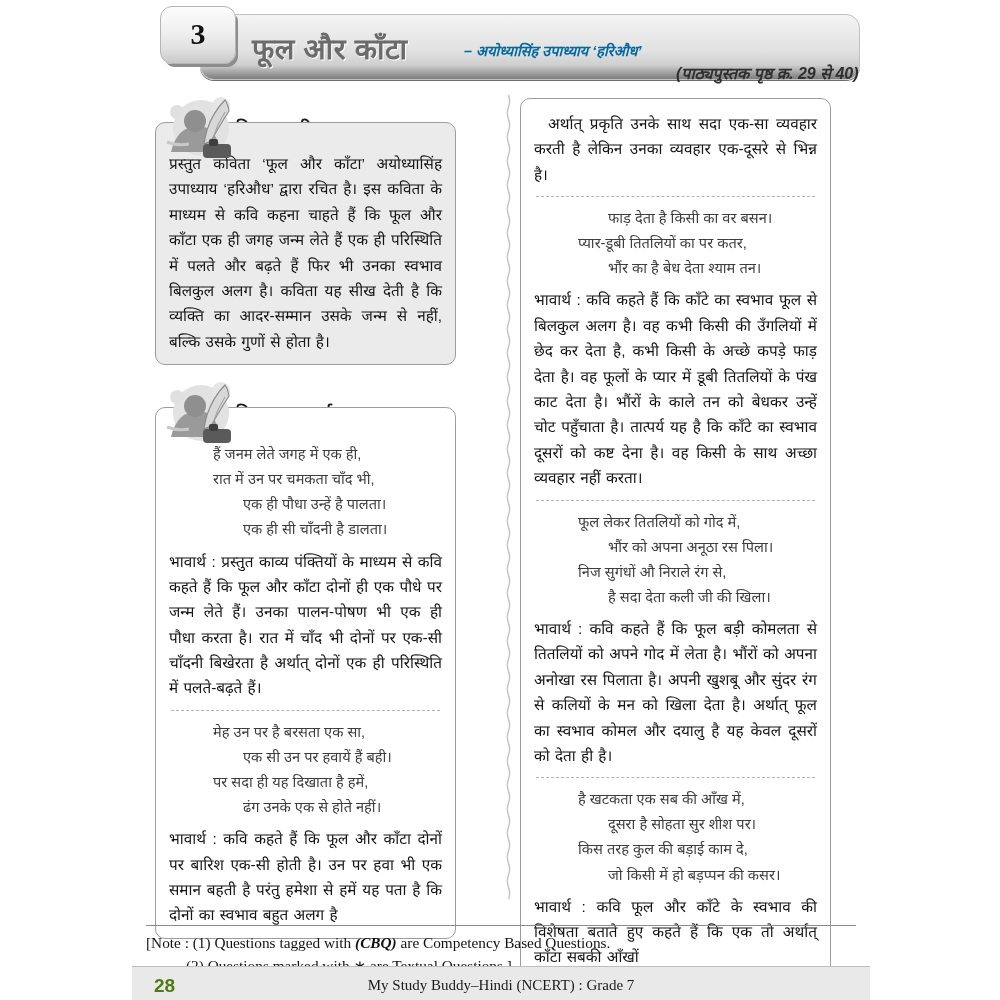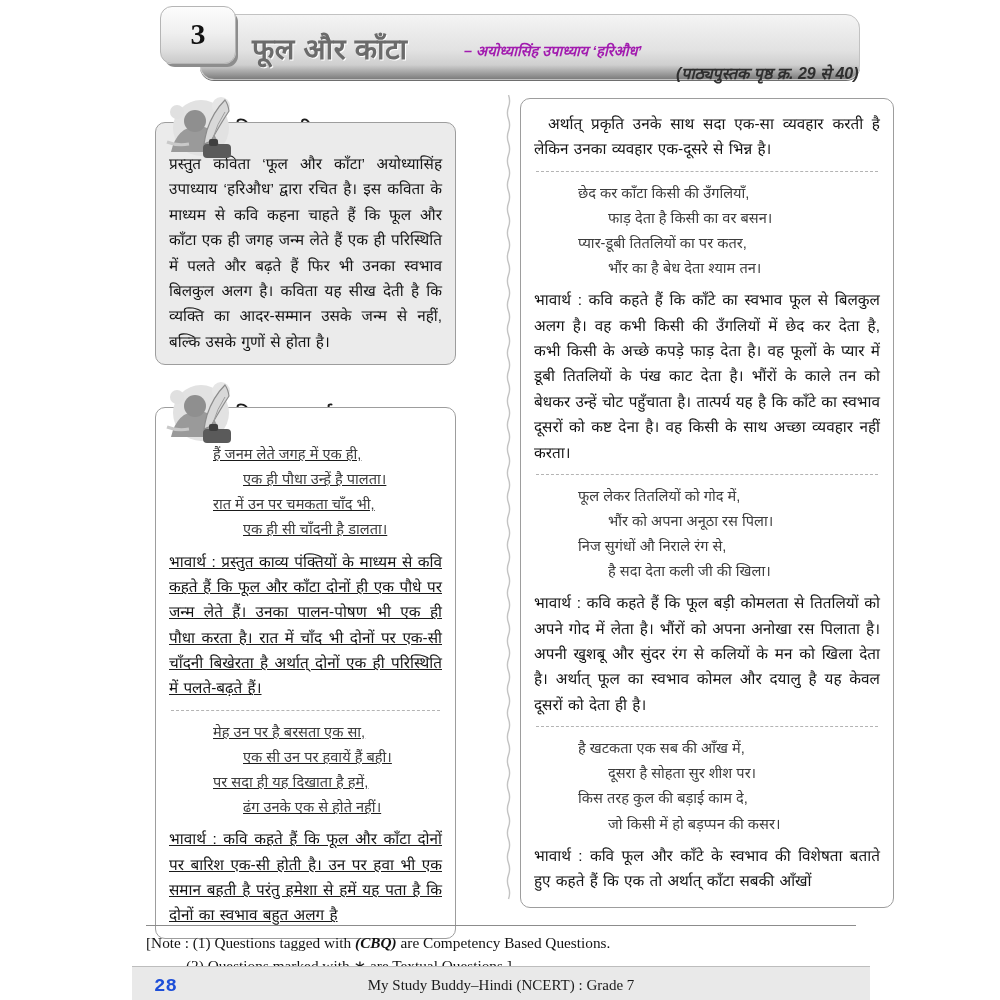--- a/index.html
+++ b/index.html
@@ -82,21 +82,21 @@
     white-space: nowrap;
   }
   .banner-author {
     position: absolute;
     left: 304px;
     top: 34px;
     font-family: "Liberation Sans", sans-serif;
     font-size: 14.5px;
     font-weight: 700;
     font-style: italic;
-    color: #a21caf;
+    color: #0369a1;
     white-space: nowrap;
   }
   .banner-pageref {
     position: absolute;
     left: 516px;
     top: 56px;
     font-family: "Liberation Sans", sans-serif;
     font-size: 16px;
     font-weight: 700;
     font-style: italic;
@@ -108,21 +108,21 @@
   .col-left {
     position: absolute;
     left: 155px;
     top: 98px;
     width: 301px;
   }
   .col-right {
     position: absolute;
     left: 520px;
     top: 98px;
-    width: 374px;
+    width: 311px;
   }
   .col-divider {
     position: absolute;
     left: 506px;
     top: 95px;
     width: 5px;
     height: 825px;
   }
   .col-divider svg { display: block; }
 
@@ -248,24 +248,24 @@
     top: 966px;
     width: 738px;
     height: 34px;
     background: #e9e9e9;
     border-top: 1px solid #bdbdbd;
   }
   .footer-pageno {
     position: absolute;
     left: 22px;
     top: 8px;
-    font-family: Liberation Mono, monospace;
+    font-family: Liberation Sans, sans-serif;
     font-size: 19px;
     font-weight: 700;
-    color: #1d4ed8;
+    color: #4d7c0f;
   }
   .footer-title {
     position: absolute;
     left: 0;
     top: 10px;
     width: 738px;
     text-align: center;
     font-family: "Liberation Serif", serif;
     font-size: 15px;
     color: #1a1a1a;
@@ -312,21 +312,21 @@
           <rect x="48" y="50" width="28" height="14" rx="4" fill="#5a5a5a"></rect>
           <rect x="54" y="45" width="9" height="7" rx="2" fill="#3f3f3f"></rect>
           <path d="M12 48 q10 4 22 2" fill="none" stroke="#c9c9c9" stroke-width="3"></path>
         </svg>
       </div>
       <div class="box shaded">
         <p class="para">प्रस्तुत कविता ‘फूल और काँटा’ अयोध्यासिंह उपाध्याय ‘हरिऔध’ द्वारा रचित है। इस कविता के माध्यम से कवि कहना चाहते हैं कि फूल और काँटा एक ही जगह जन्म लेते हैं एक ही परिस्थिति में पलते और बढ़ते हैं फिर भी उनका स्वभाव बिलकुल अलग है। कविता यह सीख देती है कि व्यक्ति का आदर-सम्मान उसके जन्म से नहीं, बल्कि उसके गुणों से होता है।</p>
       </div>
     </div>
 
-    <div class="section" style="margin-top:18px;text-decoration:underline;">
+    <div class="section" style="margin-top:18px;">
       <div class="sec-head">
         <span class="sec-head-title">कविता का भावार्थ</span>
         <span class="sec-head-rule"></span>
         <span class="sec-underline"></span>
       </div>
       <div class="sec-icon">
         <svg width="92" height="74" viewBox="0 0 92 74" xmlns="http://www.w3.org/2000/svg">
           <circle cx="46" cy="34" r="28" fill="#e2e2e2"></circle>
           <circle cx="22" cy="18" r="7" fill="#e0e0e0"></circle>
           <circle cx="66" cy="12" r="9" fill="#e6e6e6"></circle>
@@ -336,22 +336,22 @@
           <path d="M58 44 q4-14 12-26" fill="none" stroke="#9e9e9e" stroke-width="1"></path>
           <rect x="48" y="50" width="28" height="14" rx="4" fill="#5a5a5a"></rect>
           <rect x="54" y="45" width="9" height="7" rx="2" fill="#3f3f3f"></rect>
           <path d="M12 48 q10 4 22 2" fill="none" stroke="#c9c9c9" stroke-width="3"></path>
         </svg>
       </div>
       <div class="box plain" style="min-height:520px;">
 
         <div class="verse">
           <span class="vline in0">हैं जनम लेते जगह में एक ही,</span>
+          <span class="vline in0">रात में उन पर चमकता चाँद भी,</span>
           <span class="vline in1">एक ही पौधा उन्हें है पालता।</span>
-          <span class="vline in0">रात में उन पर चमकता चाँद भी,</span>
           <span class="vline in1">एक ही सी चाँदनी है डालता।</span>
         </div>
 
         <p class="para">भावार्थ : प्रस्तुत काव्य पंक्तियों के माध्यम से कवि कहते हैं कि फूल और काँटा दोनों ही एक पौधे पर जन्म लेते हैं। उनका पालन-पोषण भी एक ही पौधा करता है। रात में चाँद भी दोनों पर एक-सी चाँदनी बिखेरता है अर्थात् दोनों एक ही परिस्थिति में पलते-बढ़ते हैं।</p>
 
         <hr class="dash-sep">
 
         <div class="verse">
           <span class="vline in0">मेह उन पर है बरसता एक सा,</span>
           <span class="vline in1">एक सी उन पर हवायें हैं बही।</span>
@@ -365,21 +365,20 @@
   </div>
 
   <div class="col-right">
     <div class="box plain free" style="min-height:810px;">
 
       <p class="para" style="text-indent:14px;">अर्थात् प्रकृति उनके साथ सदा एक-सा व्यवहार करती है लेकिन उनका व्यवहार एक-दूसरे से भिन्न है।</p>
 
       <hr class="dash-sep">
 
       <div class="verse">
-        <span class="vline in0">छेद कर काँटा किसी की उँगलियाँ,</span>
         <span class="vline in1">फाड़ देता है किसी का वर बसन।</span>
         <span class="vline in0">प्यार-डूबी तितलियों का पर कतर,</span>
         <span class="vline in1">भौंर का है बेध देता श्याम तन।</span>
       </div>
 
       <p class="para">भावार्थ : कवि कहते हैं कि काँटे का स्वभाव फूल से बिलकुल अलग है। वह कभी किसी की उँगलियों में छेद कर देता है, कभी किसी के अच्छे कपड़े फाड़ देता है। वह फूलों के प्यार में डूबी तितलियों के पंख काट देता है। भौंरों के काले तन को बेधकर उन्हें चोट पहुँचाता है। तात्पर्य यह है कि काँटे का स्वभाव दूसरों को कष्ट देना है। वह किसी के साथ अच्छा व्यवहार नहीं करता।</p>
 
       <hr class="dash-sep">
 
       <div class="verse">

